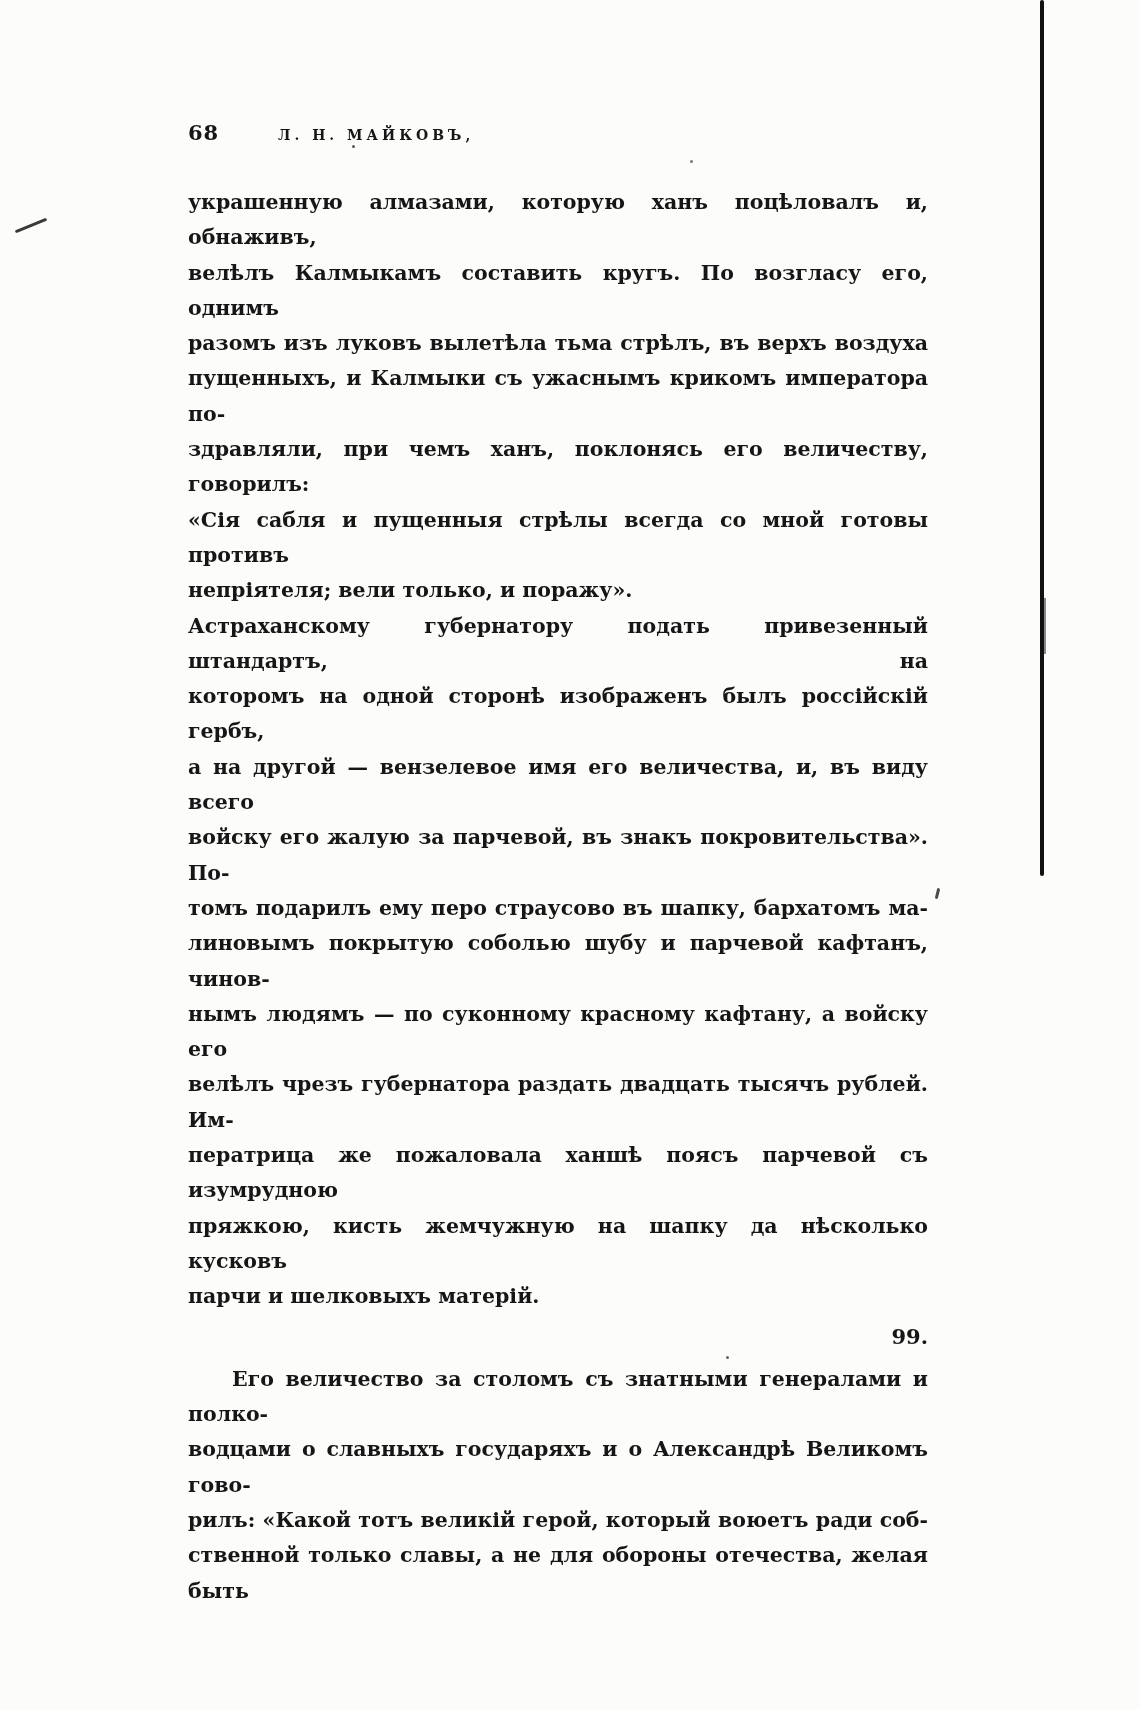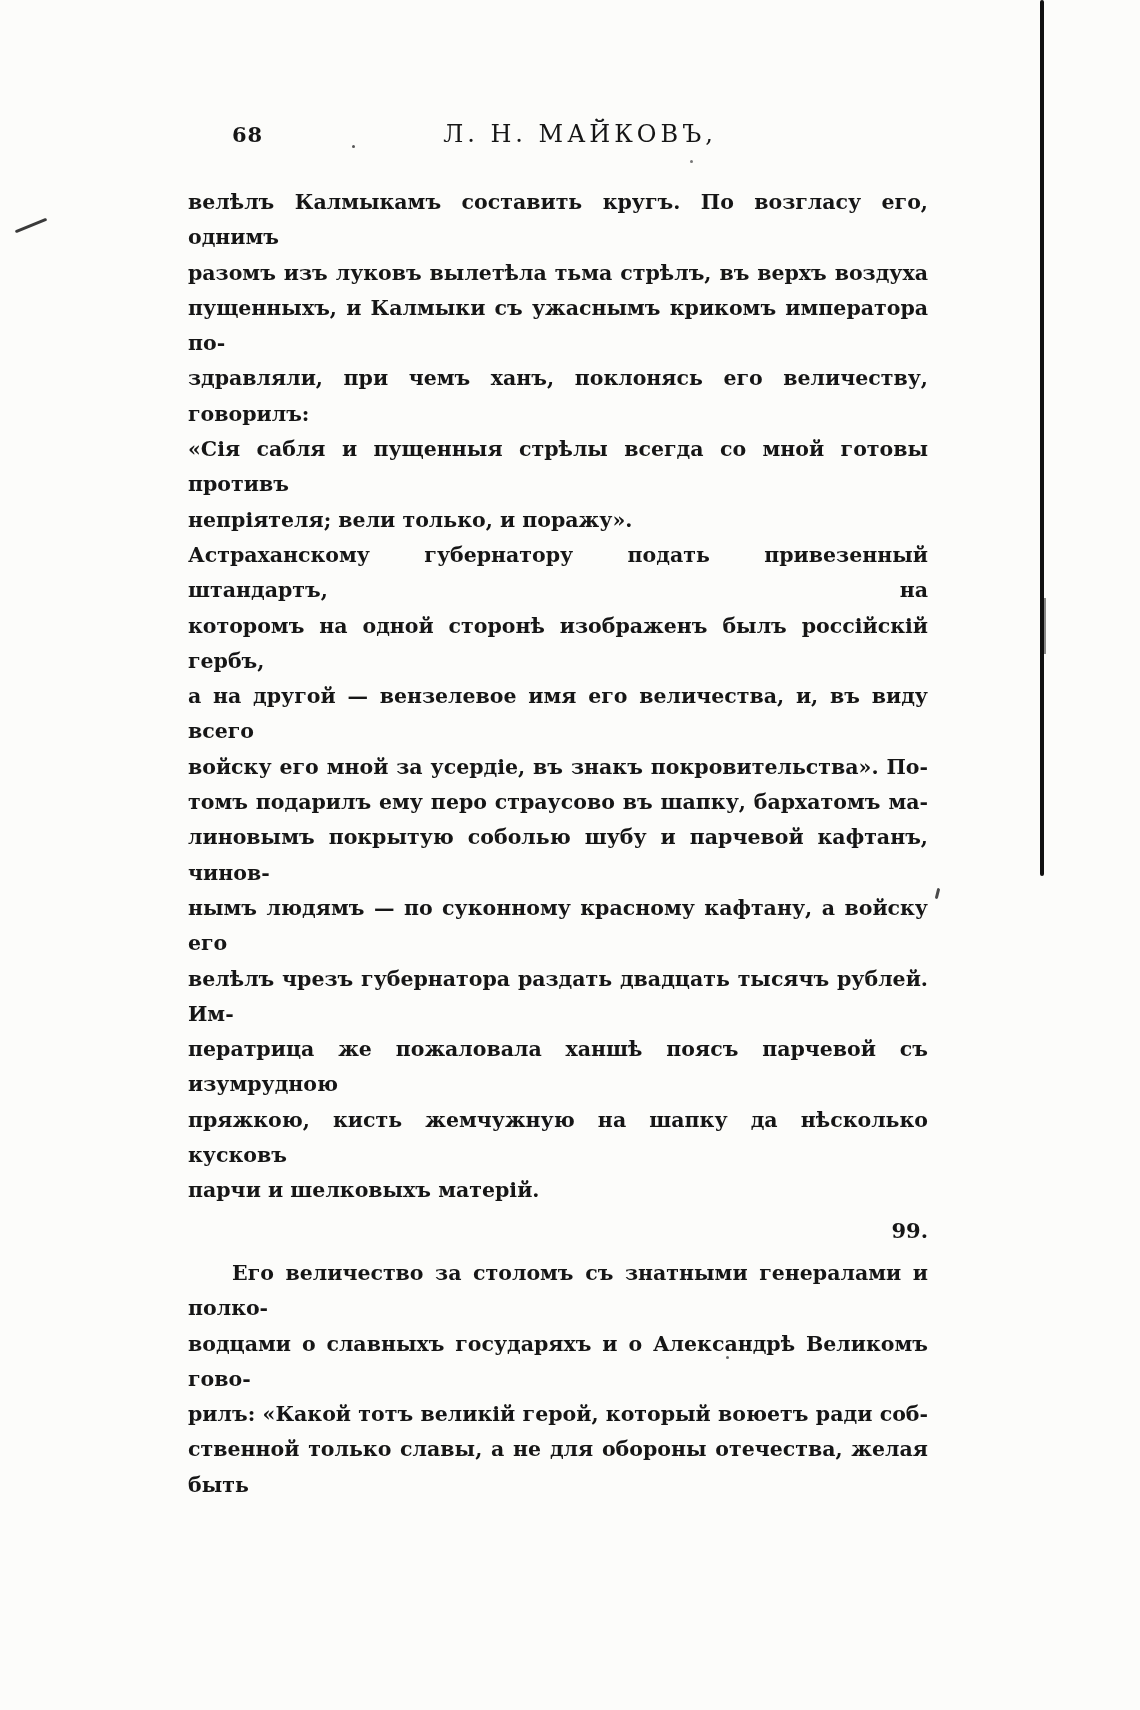--- a/index.html
+++ b/index.html
@@ -26,27 +26,26 @@
     left: 188px;
     width: 740px;
     display: flex;
     align-items: baseline;
   }
   .page-number {
     font-size: 21px;
     font-weight: bold;
     letter-spacing: 1px;
     width: 90px;
-    margin-left: 44px;
   }
   .running-title {
     flex: 1;
-    text-align: center;
-    font-size: 24px;
-    font-weight: normal;
+    text-align: left;
+    font-size: 14px;
+    font-weight: bold;
     letter-spacing: 4px;
   }
   
   .text-block {
     position: absolute;
     top: 185px;
     left: 188px;
     width: 740px;
     font-size: 20.5px;
     font-weight: bold;
@@ -145,32 +144,33 @@
 <div class="page">
 
   <div class="header-row">
     <span class="page-number">68</span>
     <span class="running-title">Л. Н. МАЙКОВЪ,</span>
     <span style="width:90px"></span>
   </div>
 
   <div class="text-block">
       <div class="para">
+        <div class="line just">украшенную алмазами, которую ханъ поцѣловалъ и, обнаживъ,</div>
         <div class="line just">велѣлъ Калмыкамъ составить кругъ. По возгласу его, однимъ</div>
         <div class="line just">разомъ изъ луковъ вылетѣла тьма стрѣлъ, въ верхъ воздуха</div>
         <div class="line just">пущенныхъ, и Калмыки съ ужаснымъ крикомъ императора по-</div>
         <div class="line just">здравляли, при чемъ ханъ, поклонясь его величеству, говорилъ:</div>
         <div class="line just">«Сія сабля и пущенныя стрѣлы всегда со мной готовы противъ</div>
         <div class="line">непріятеля; вели только, и поражу».</div>
       </div>
       <div class="para">
         <div class="line just">Астраханскому губернатору подать привезенный штандартъ, на</div>
         <div class="line just">которомъ на одной сторонѣ изображенъ былъ россійскій гербъ,</div>
         <div class="line just">а на другой — вензелевое имя его величества, и, въ виду всего</div>
-        <div class="line just">войску его мной за усердіе, въ знакъ покровительства». По-</div>
+        <div class="line just">войску его жалую за парчевой, въ знакъ покровительства». По-</div>
         <div class="line just">томъ подарилъ ему перо страусово въ шапку, бархатомъ ма-</div>
         <div class="line just">линовымъ покрытую соболью шубу и парчевой кафтанъ, чинов-</div>
         <div class="line just">нымъ людямъ — по суконному красному кафтану, а войску его</div>
         <div class="line just">велѣлъ чрезъ губернатора раздать двадцать тысячъ рублей. Им-</div>
         <div class="line just">ператрица же пожаловала ханшѣ поясъ парчевой съ изумрудною</div>
         <div class="line just">пряжкою, кисть жемчужную на шапку да нѣсколько кусковъ</div>
         <div class="line">парчи и шелковыхъ матерій.</div>
       </div>
       <div class="heading">99.</div>
       <div class="para">

